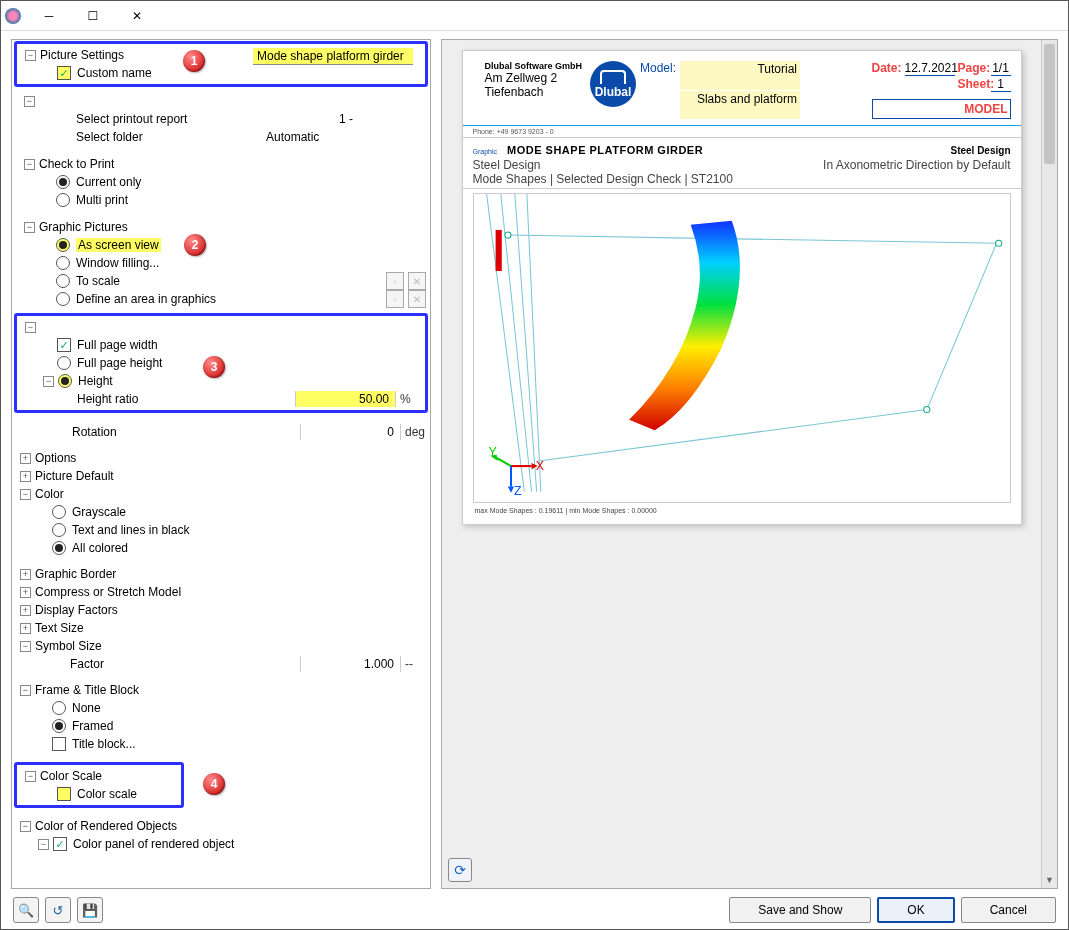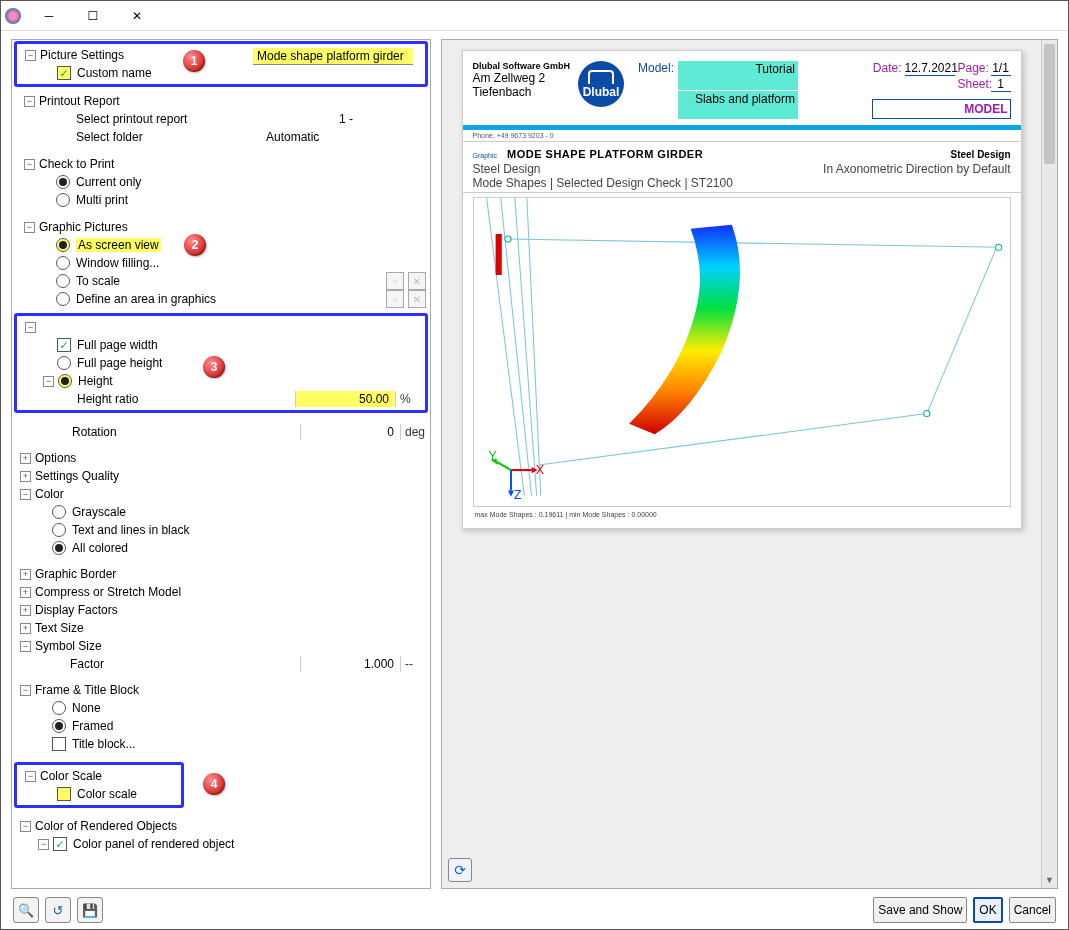--- a/index.html
+++ b/index.html
@@ -34,48 +34,48 @@
   .valcell.yellow { background:#ffff64; }
   .unit { width:30px; padding-left:4px; color:#333; border-left:1px solid #ccc; height:16px; line-height:16px;}
   .badge { position:absolute; width:22px; height:22px; border-radius:50%; background:radial-gradient(circle at 35% 30%, #ff8a8a, #c80000); color:#fff; font-weight:bold; font-size:12px; display:flex; align-items:center; justify-content:center; box-shadow:inset -1px -1px 2px rgba(0,0,0,.4), 1px 1px 2px rgba(0,0,0,.3);}
   .smallbtn { width:18px; height:18px; border:1px solid #aaa; background:#eee; margin-left:4px; display:flex; align-items:center; justify-content:center; font-size:10px; color:#666;}
   .smallbtn.dis { color:#bbb; background:#f5f5f5;}
   .rowend { display:flex; margin-left:auto; }
   
   .right { flex:1; border:1px solid #aaa; display:flex; flex-direction:column; background:#eee;}
   .page-wrap { flex:1; display:flex; align-items:flex-start; justify-content:center; padding:10px; overflow:hidden;}
   .page { width:560px; background:#fff; border:1px solid #ccc; box-shadow:2px 2px 6px rgba(0,0,0,.2); display:flex; flex-direction:column; font-size:8px; }
-  .page-head { display:flex; border-bottom:5px solid #0ea5e9; padding:10px 10px 6px 10px; gap:10px;}
+  .page-head { display:flex; border-bottom:1px solid #0ea5e9; padding:10px 10px 6px 22px; }
   .phleft { display:flex; gap:8px; align-items:flex-start;}
   .logo { width:46px; height:46px; background:#0a4aa8; border-radius:50%; color:#fff; display:flex; flex-direction:column; align-items:center; justify-content:center; font-size:7px; font-weight:bold;}
   .logo-bridge { width:26px; height:14px; border-top:2px solid #fff; border-left:2px solid #fff; border-right:2px solid #fff; border-radius:4px 4px 0 0; margin-bottom:1px;}
   .phtable { display:grid; grid-template-columns:40px 120px; font-size:7.5px; gap:1px 4px;text-align:right;}
   .phtable div:nth-child(odd){color:#0a4aa8;}
-  .phtable .hlcell{ background:#5eead4; padding:1px 3px;}
+  .phtable .hlcell{ background:#fef9c3; padding:1px 3px;}
   .phright {margin-left:auto; display:grid; grid-template-columns:30px 50px 30px 20px; gap:1px 3px; font-size:7.5px; align-content:start;}
-  .phright div:nth-child(4n+1),.phright div:nth-child(4n+3){color:#a21caf; text-align:right;}
+  .phright div:nth-child(4n+1),.phright div:nth-child(4n+3){color:#ef4444; text-align:right;font-weight:bold;}
   .modelbox { grid-column:1 / span 4; border:1px solid #0a4aa8; text-align:center; font-weight:bold; padding:2px; color:#0a4aa8; margin-top:6px;}
   .phone { font-size:7px; color:#555; padding:2px 10px; border-bottom:1px solid #ccc;}
   .figtitlebar { display:flex; padding:6px 10px 2px 10px; align-items:baseline;}
   .figtitlebar .g { color:#0a4aa8; font-size:7px; margin-right:10px;}
   .figtitlebar .t { font-weight:bold; font-size:11px; letter-spacing:.5px;}
   .figtitlebar .r { margin-left:auto; font-weight:bold; font-size:10px;}
   .figsub { display:flex; font-size:7px; color:#444; padding:0 10px 2px 10px; border-bottom:1px solid #ccc;}
   .figsub .r{margin-left:auto;}
   .plot { height:310px; margin:4px 10px 2px 10px; border:1px solid #ccc; position:relative; overflow:hidden;}
   .caption { font-size:7px; color:#444; padding:2px 12px 10px 12px;}
   .vscroll { width:16px; background:#e8e8e8; border-left:1px solid #ccc; position:relative;}
   .vscroll .thumb{ position:absolute; left:2px; right:2px; top:4px; height:120px; background:#c4c4c4; border-radius:2px;}
   .vscroll .arrow{ position:absolute; left:0; right:0; height:16px; display:flex; align-items:center; justify-content:center; color:#666; font-size:9px;}
   .refreshbtn { width:24px; height:24px; border:1px solid #888; border-radius:3px; background:#f0f4fa; display:flex; align-items:center; justify-content:center; color:#1463c7; font-size:14px;}
   
   .footer { height:38px; border-top:0; display:flex; align-items:center; padding:0 12px; gap:6px;}
   .footer .iconbtn { width:26px; height:26px; border:1px solid #888; border-radius:3px; background:#f3f3f3; display:flex; align-items:center; justify-content:center; font-size:13px; color:#2463a0;}
   .footer .spacer { flex:1;}
-  .footer .btn { height:26px; padding:0 4px; border:1px solid #888; background:#f1f1f1; border-radius:2px;}
+  .footer .btn { height:26px; padding:0 28px; border:1px solid #888; background:#f1f1f1; border-radius:2px;}
   .footer .btn.primary { border:2px solid #0a4aa8; background:#eaf1fa;}
   .mini-input { position:absolute; right:12px; top:2px; height:17px; width:160px; border-bottom:1px solid #888; padding:0 4px; display:flex; align-items:center;}
 </style>
 </head>
 <body>
 
 <div class="window">
 
   <div class="titlebar">
     <div class="icon"></div>
@@ -100,21 +100,20 @@
         </div>
         <div class="row lvl2">
           <span class="control checkbox checked yellow"></span>
           <span class="label">Custom name</span>
         </div>
       </div>
 
       <div class="grp">
         <div class="row lvl1">
           <span class="expander">−</span>
-          <span class="label">Printout Report</span>
         </div>
         <div class="row lvl2">
           <span class="label" style="padding-left:20px;">Select printout report</span>
           <span style="width:160px; text-align:center;">1 -</span>
         </div>
         <div class="row lvl2">
           <span class="label" style="padding-left:20px;">Select folder</span>
           <span style="width:160px;">Automatic</span>
         </div>
       </div>
@@ -197,21 +196,21 @@
       </div>
 
       <div style="height:8px;"></div>
 
       <div class="row lvl1">
           <span class="expander">+</span>
           <span class="label">Options</span>
         </div>
       <div class="row lvl1">
           <span class="expander">+</span>
-          <span class="label">Settings Quality</span>
+          <span class="label">Picture Default</span>
         </div>
 
       <div class="row lvl1">
           <span class="expander">−</span>
           <span class="label">Color</span>
         </div>
       <div class="row lvl2">
           <span class="control radio"></span>
           <span class="label">Grayscale</span>
         </div>

